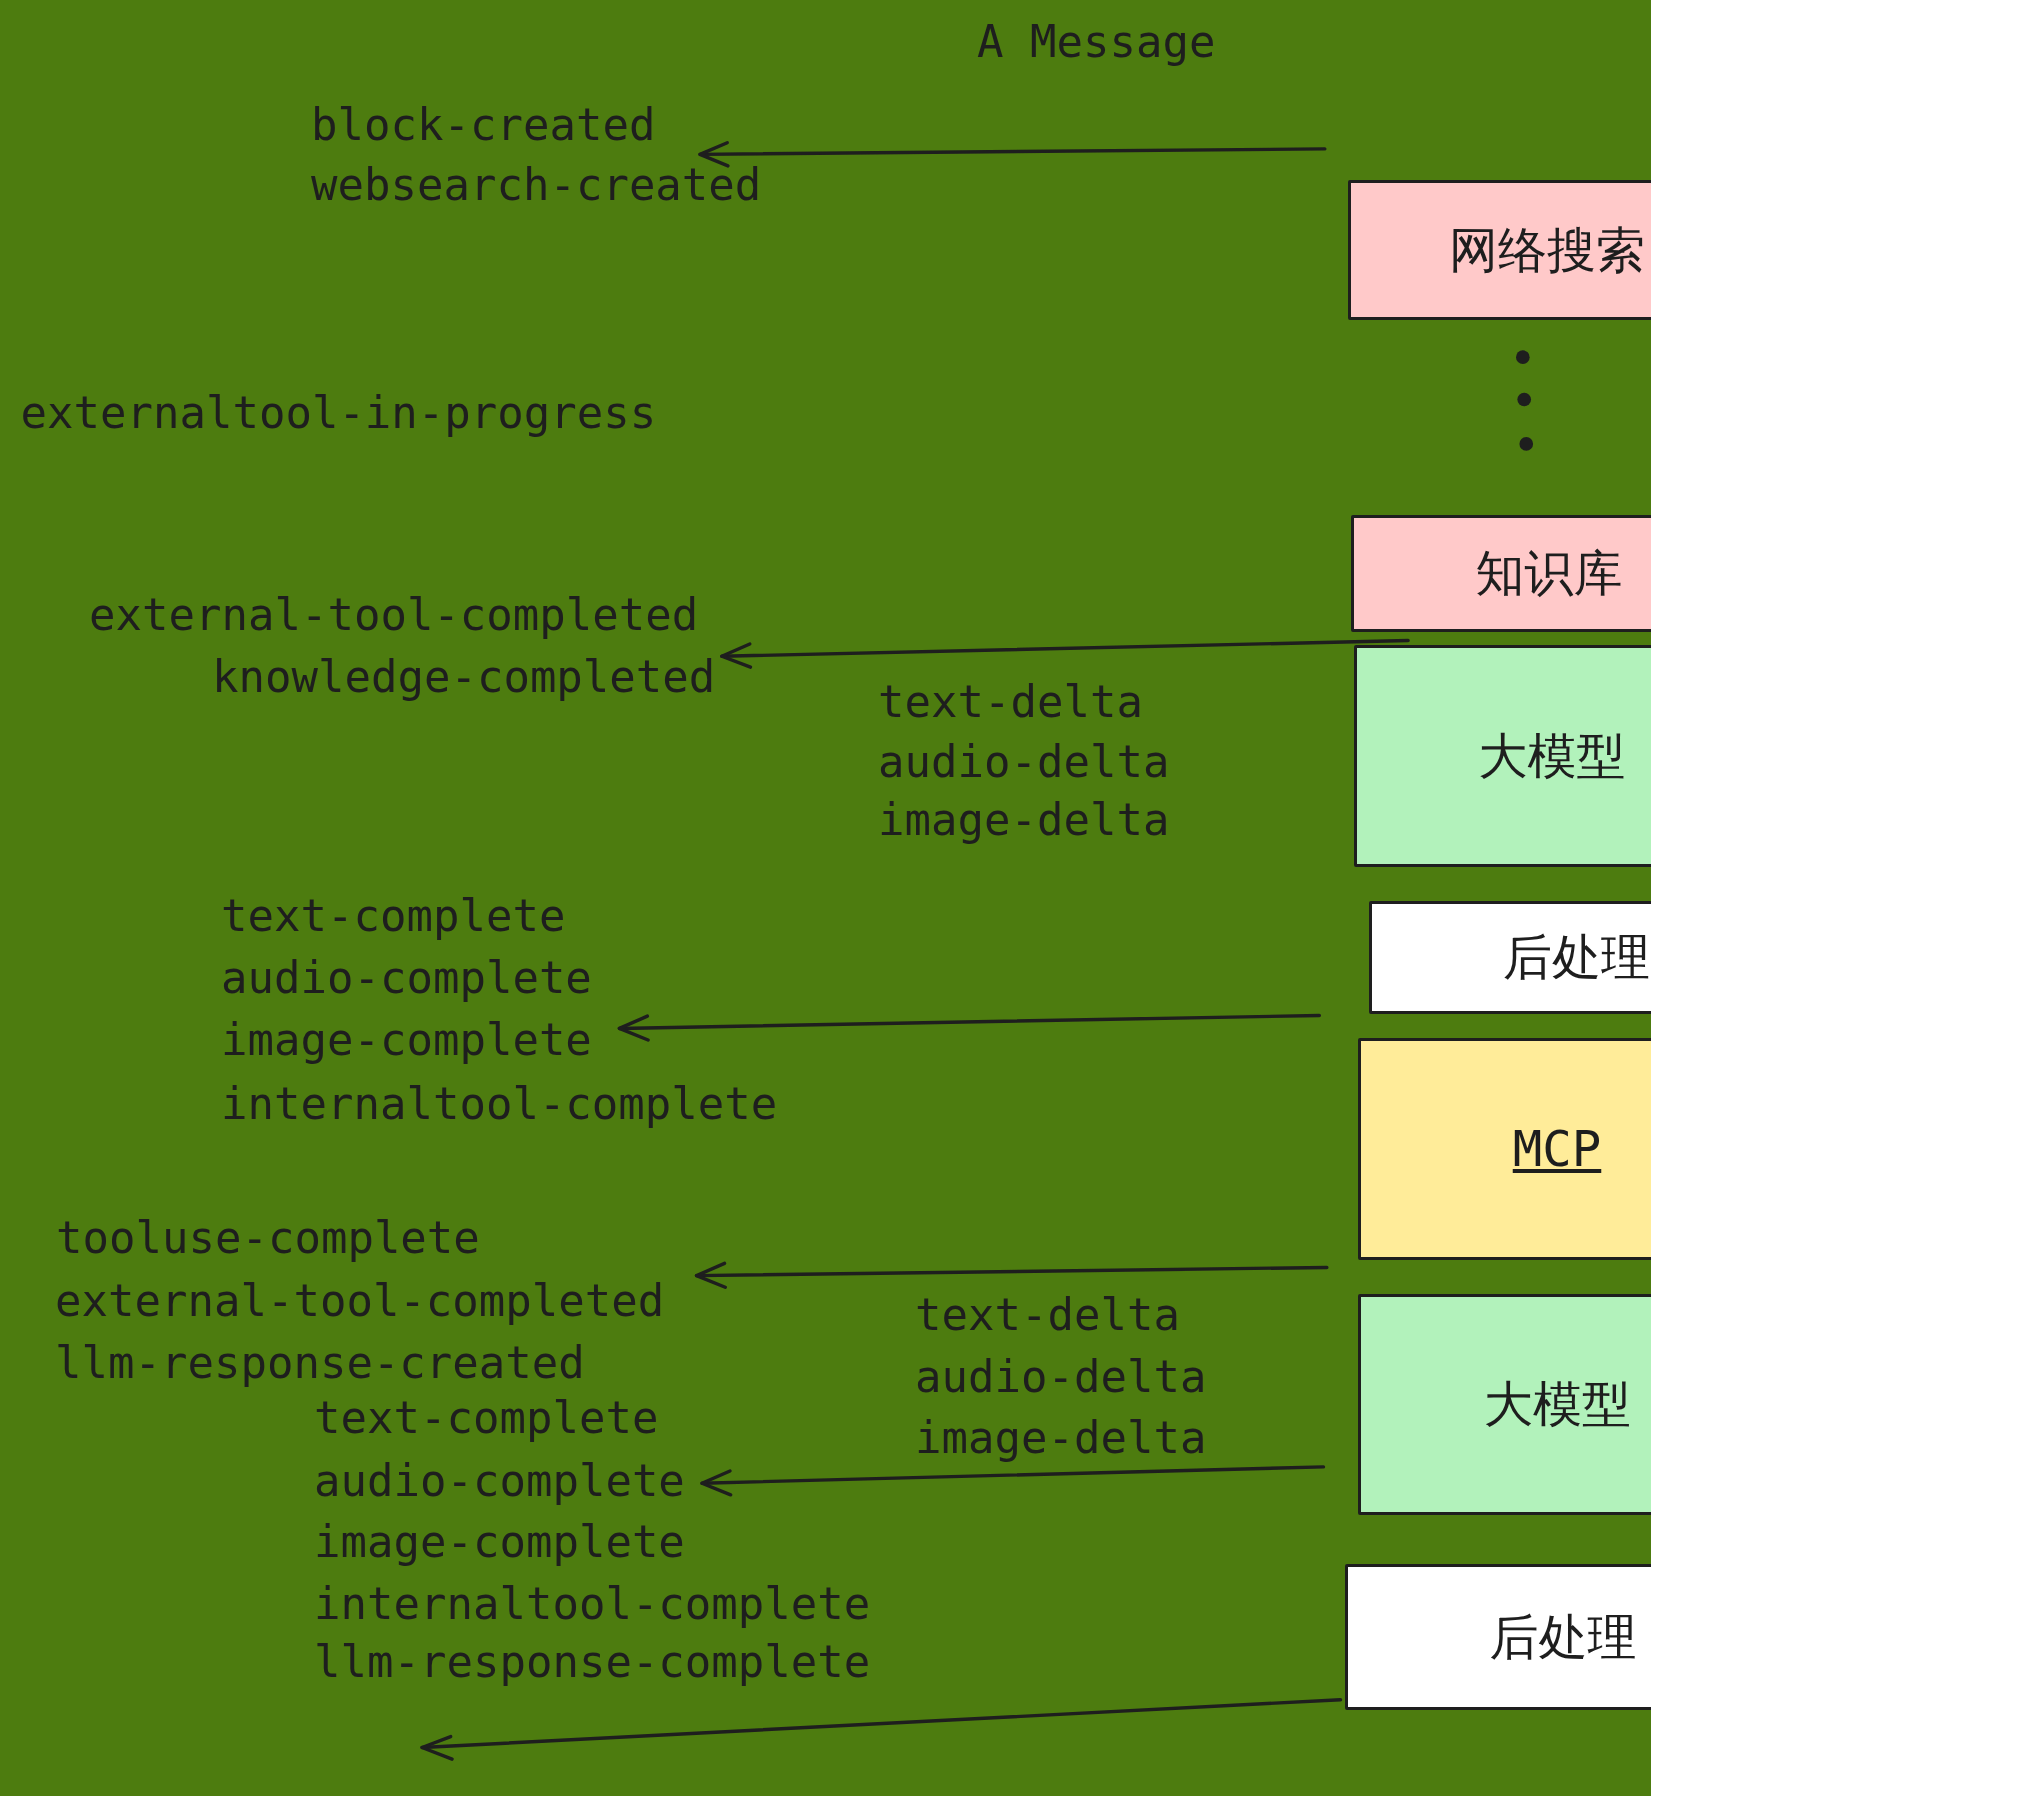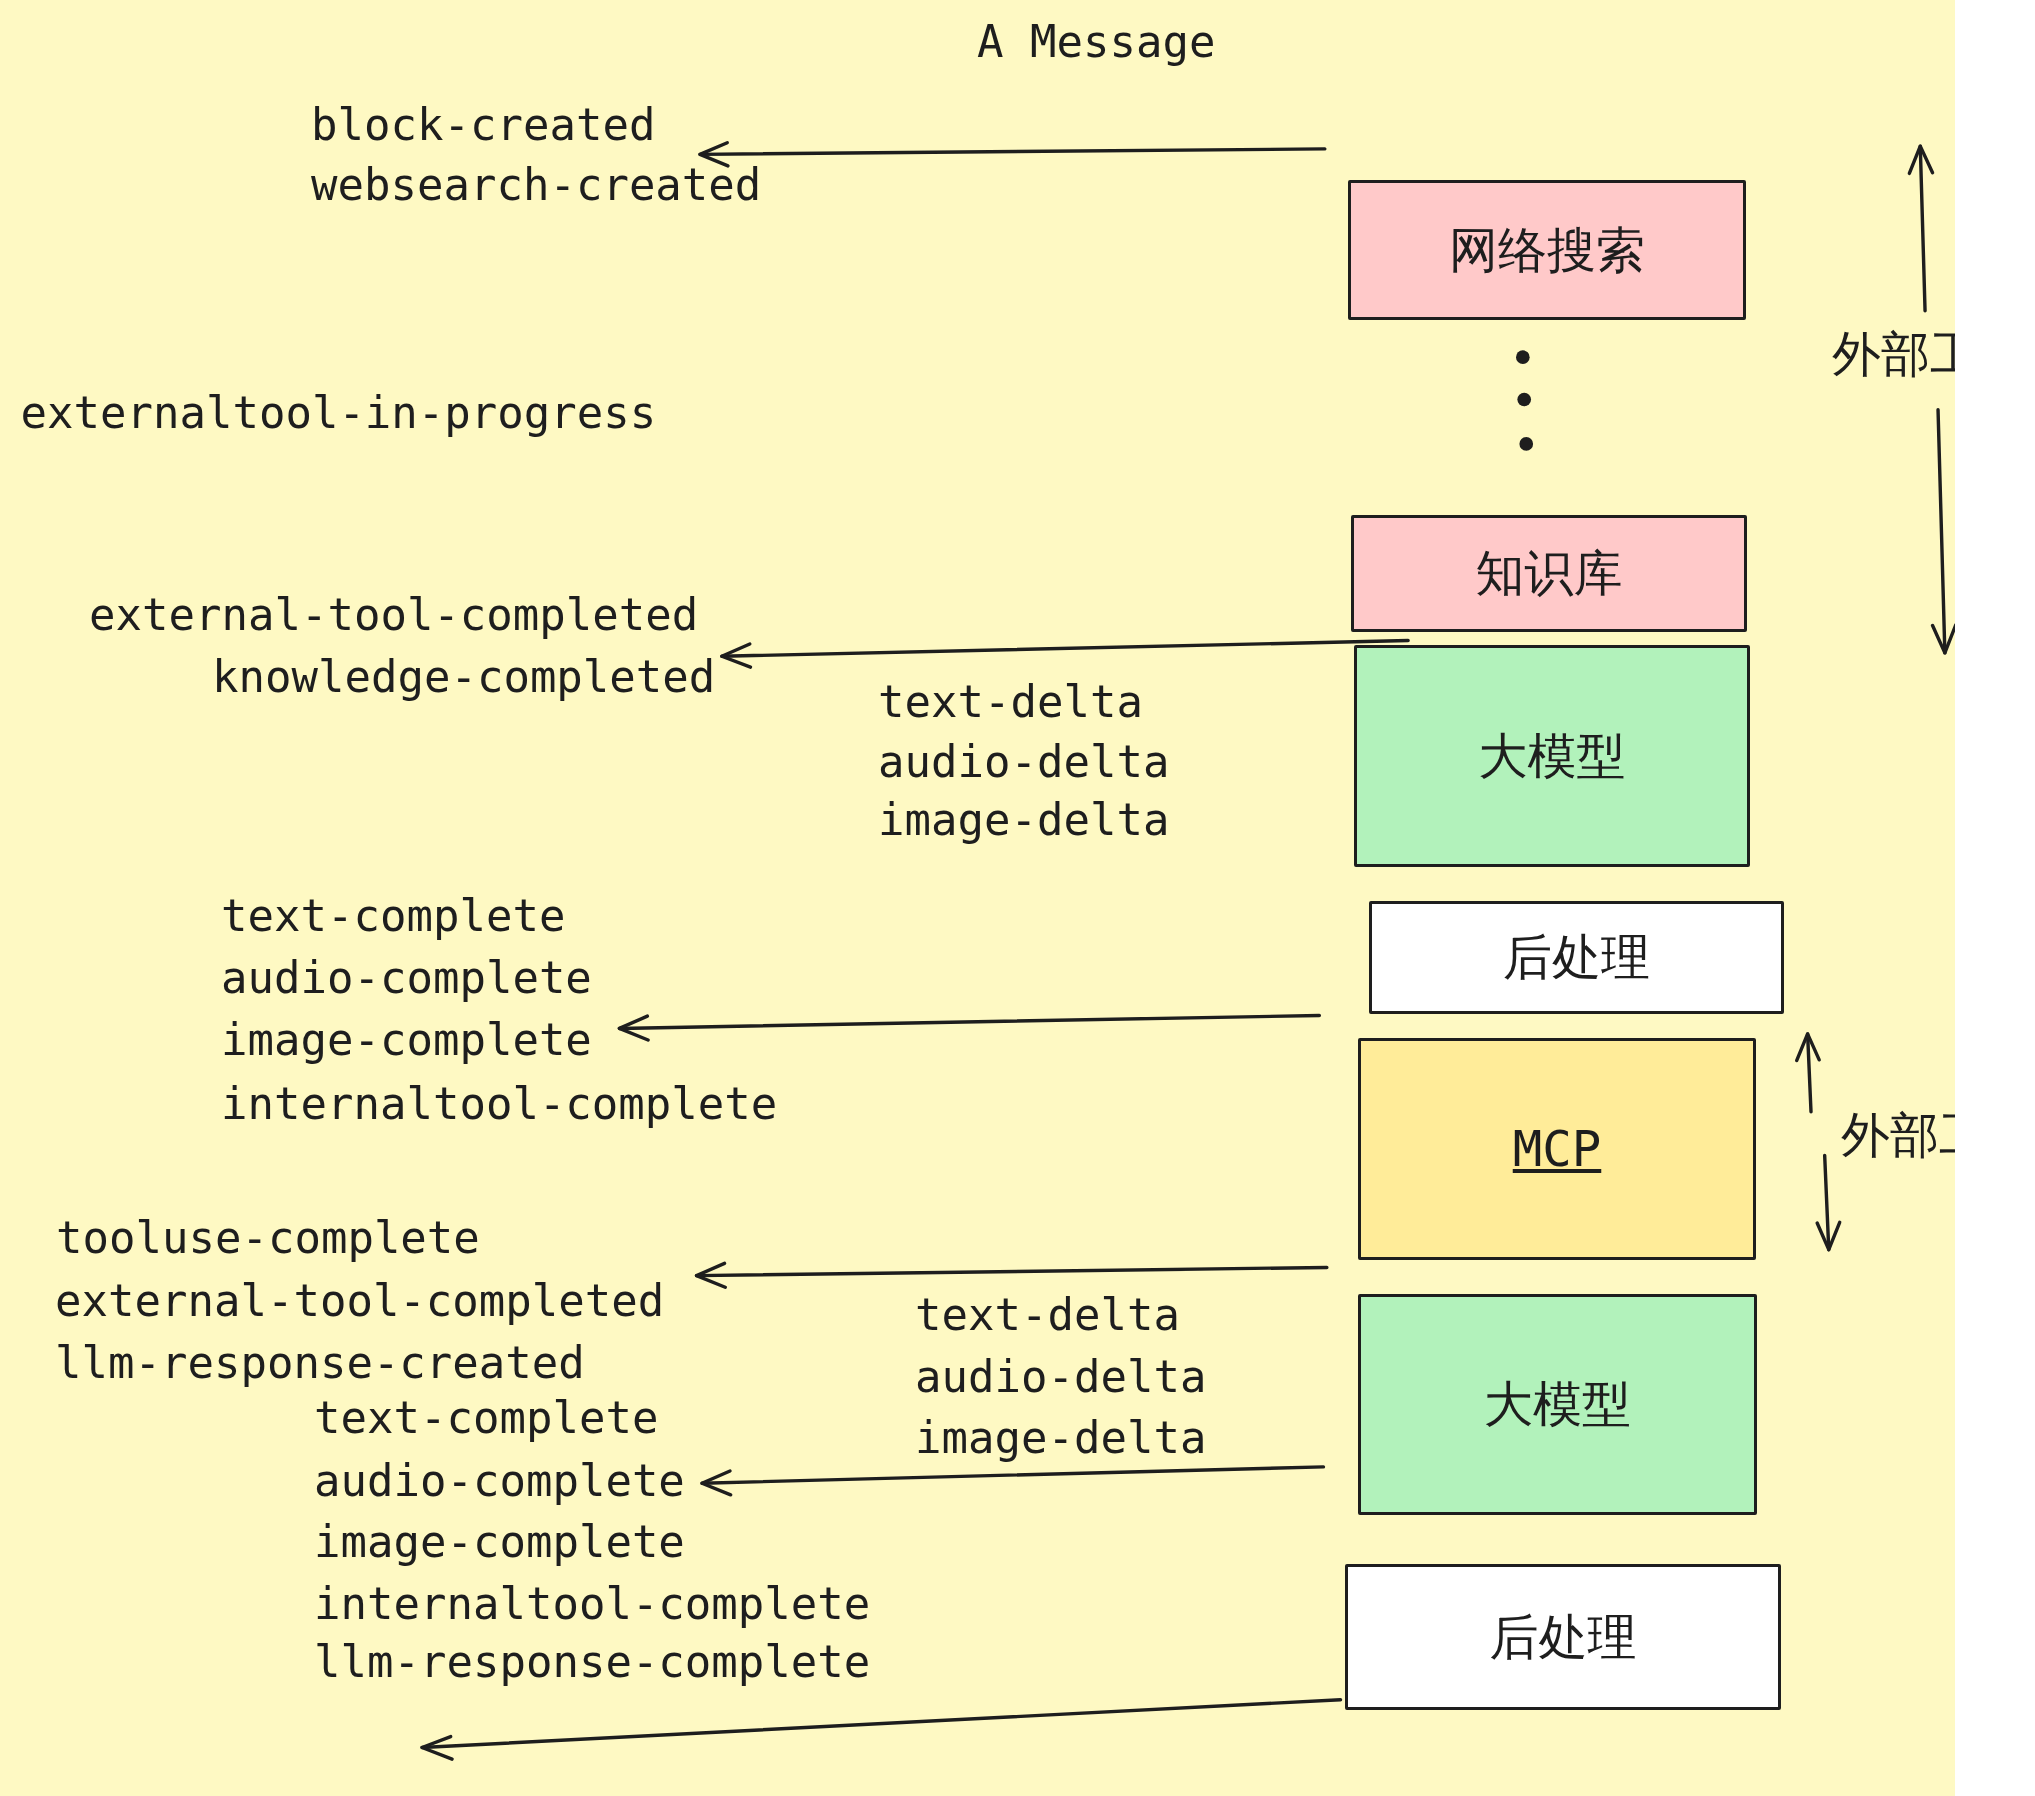--- a/index.html
+++ b/index.html
@@ -1,16 +1,16 @@
 <!DOCTYPE html>
 <html style="font-size:11px"><head>
 <meta charset="utf-8">
 <style>
   html,body{margin:0;padding:0;background:#ffffff;}
-  #canvas{position:relative;width:1955px;height:1796px;background:#fef9c3;overflow:hidden;
+  #canvas{position:relative;width:1651px;height:1796px;background:#4d7c0f;overflow:hidden;
           color:#1e1e1e;text-align:right;}
   .ev{position:absolute;font:44px/55px "DejaVu Sans Mono","Liberation Mono",monospace;
       color:#1e1e1e;white-space:nowrap;}
   .title{position:absolute;font:44px/55px "DejaVu Sans Mono","Liberation Mono",monospace;
       color:#1e1e1e;white-space:nowrap;}
   .box{position:absolute;border:3.4px solid #1e1e1e;border-radius:2px;
        display:flex;align-items:center;justify-content:center;box-sizing:border-box;margin-top:8px;}
   .box .lbl{font:49px/1 "Liberation Sans","DejaVu Sans",sans-serif;color:#1e1e1e;white-space:nowrap;}
   .box .lbl-mono{font:49px/1 "DejaVu Sans Mono","Liberation Mono",monospace;color:#1e1e1e;text-decoration:underline;}
   .side{position:absolute;font:49px/61px "Liberation Sans","DejaVu Sans",sans-serif;

